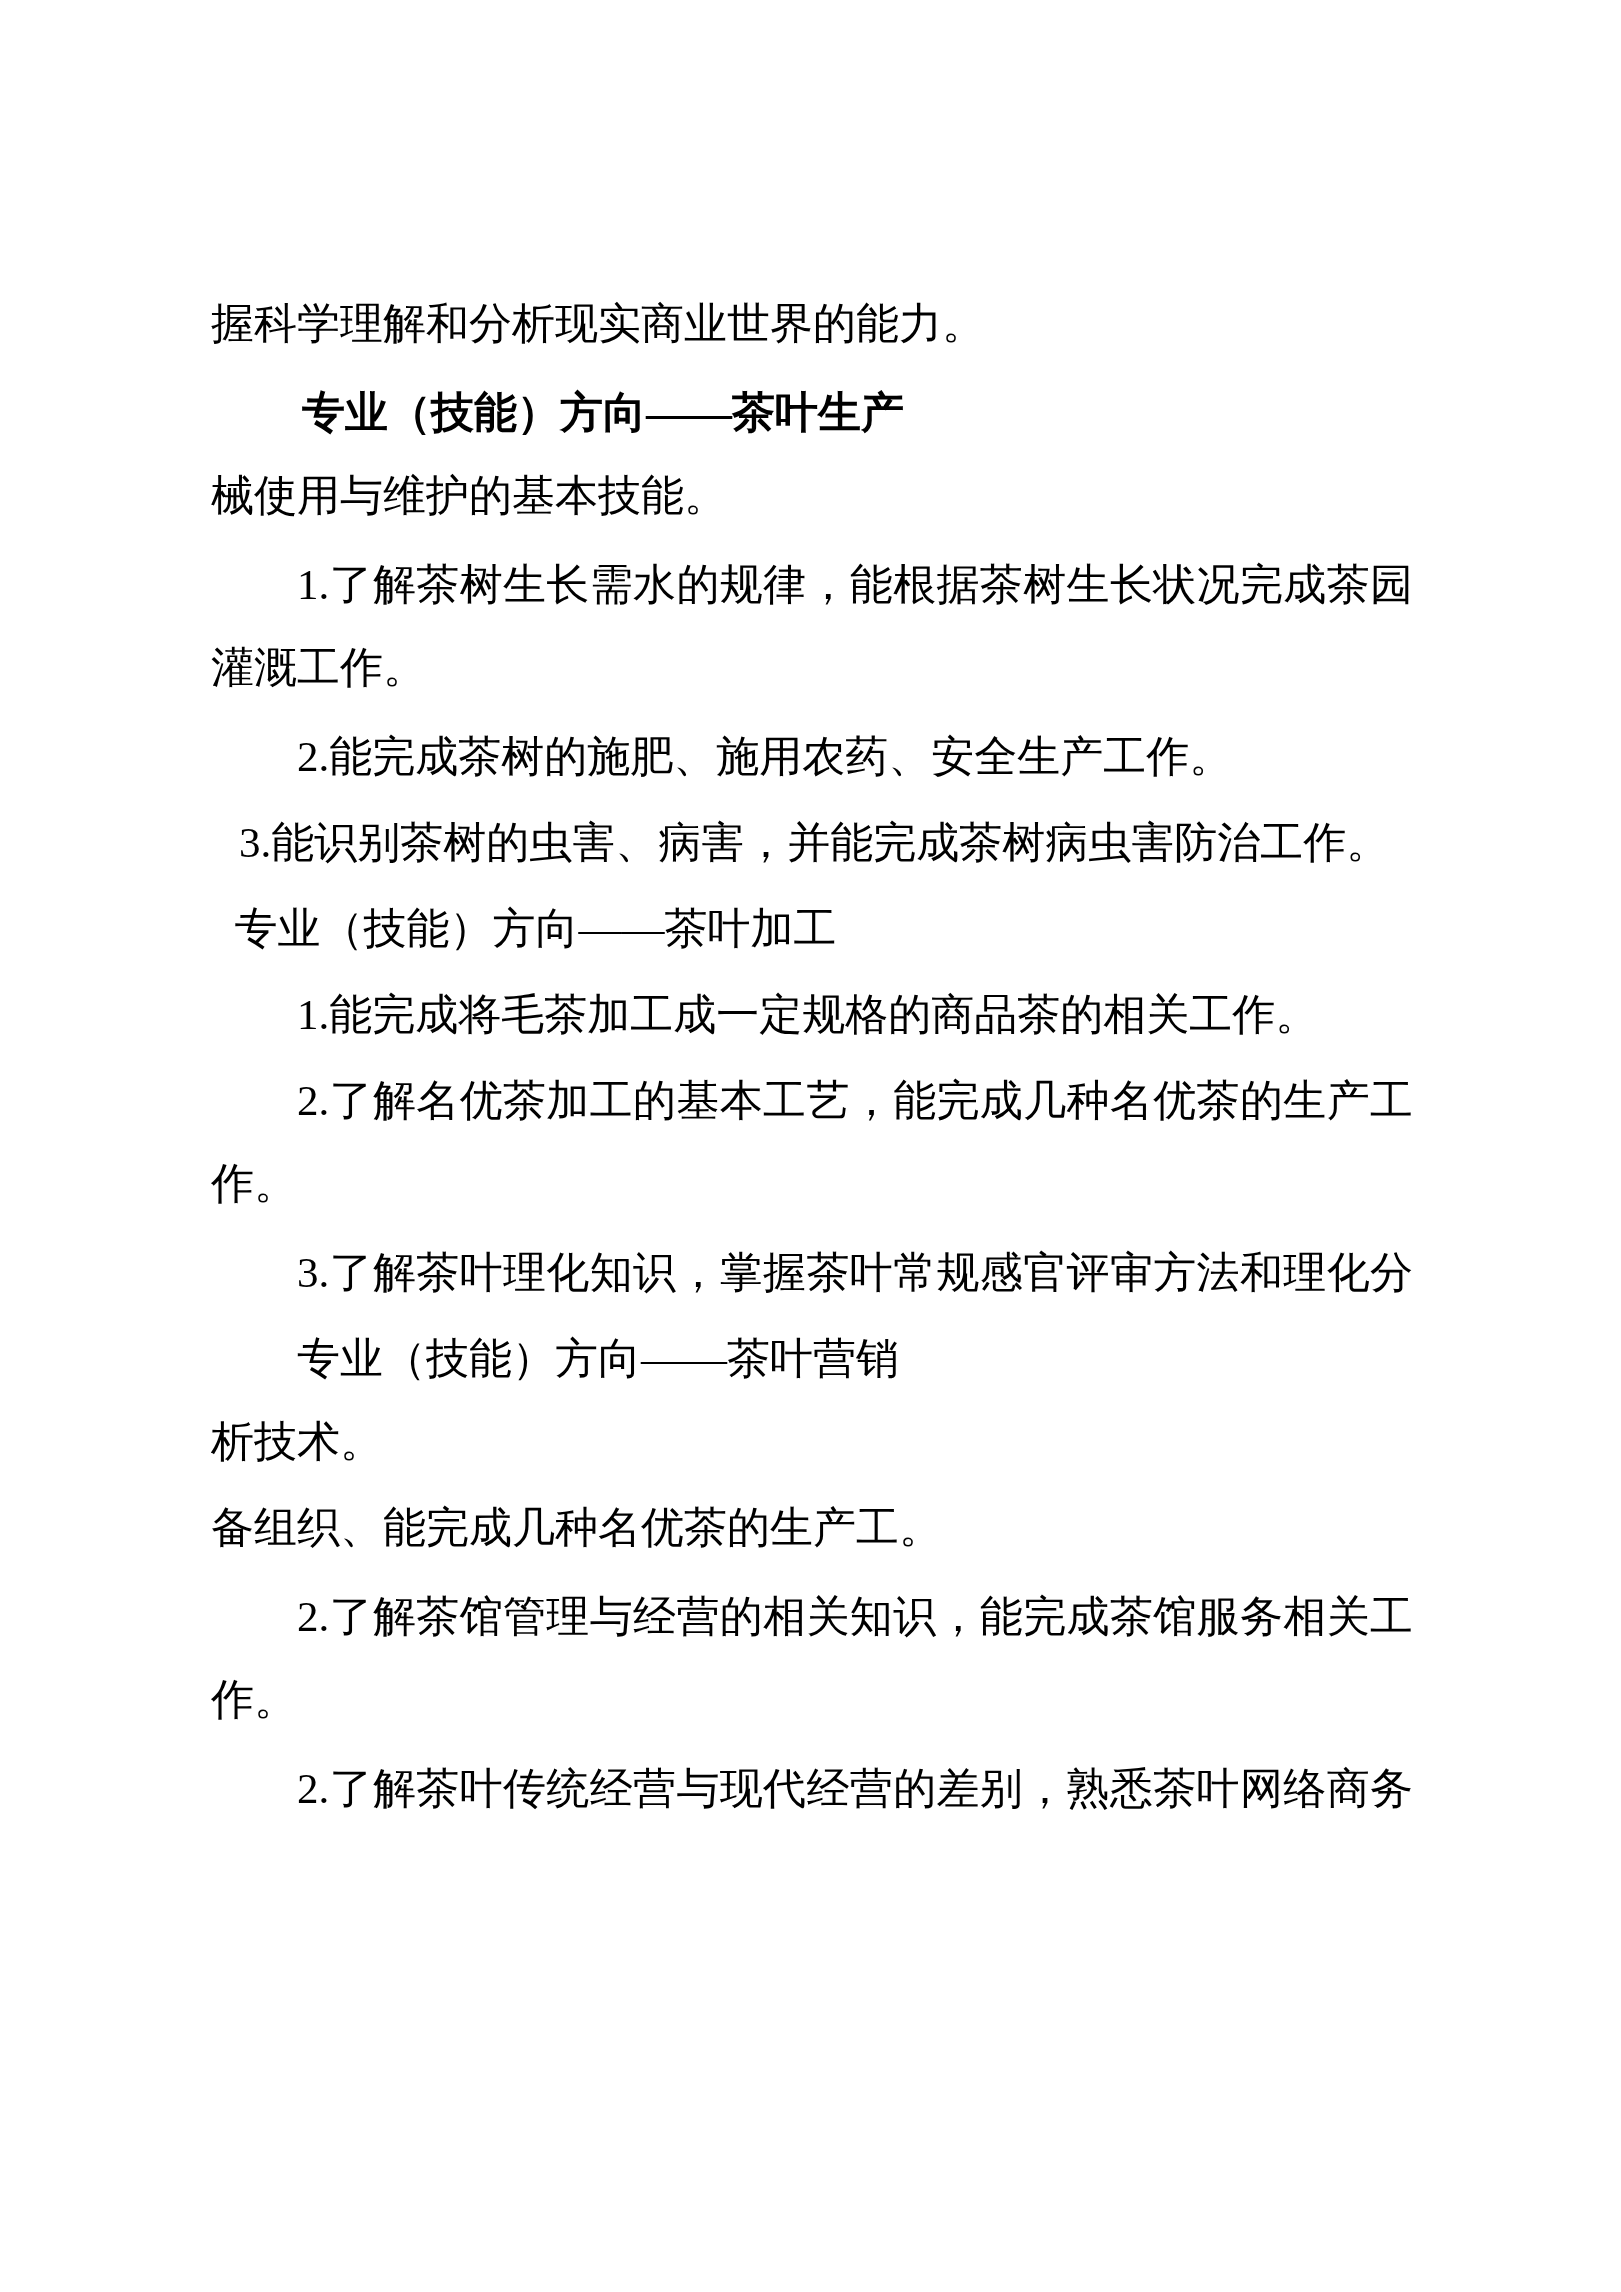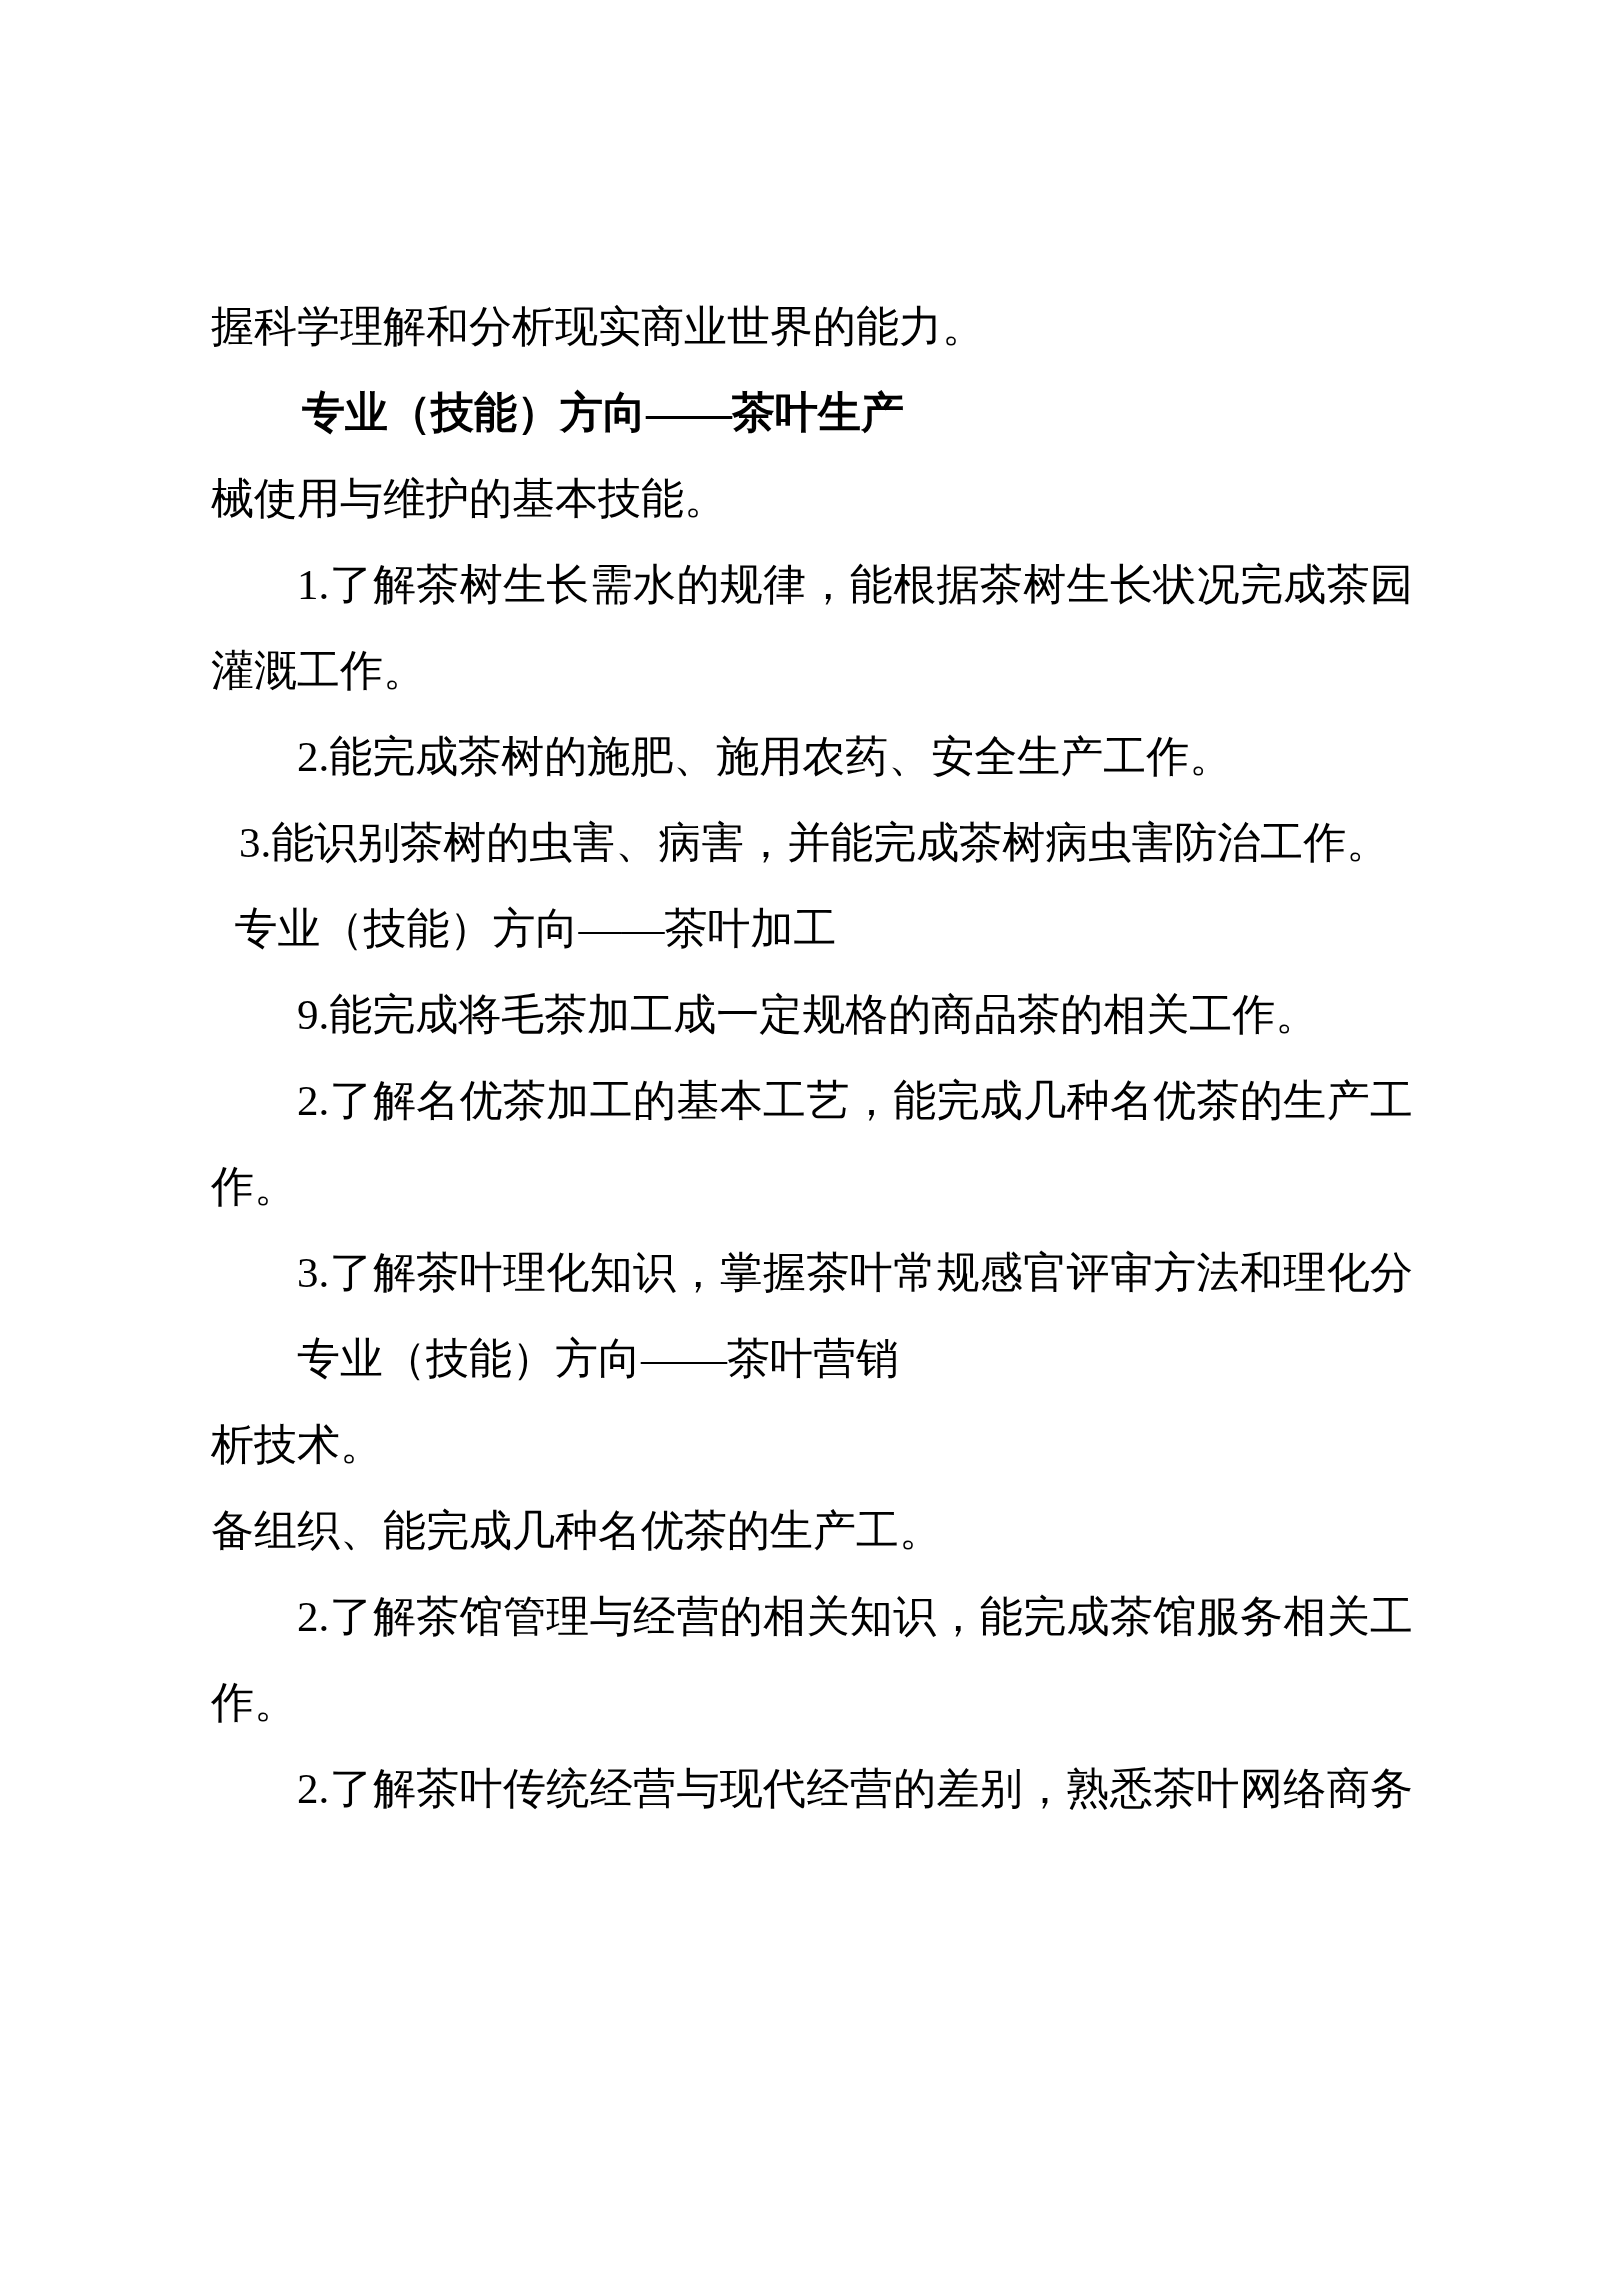--- a/index.html
+++ b/index.html
@@ -28,21 +28,21 @@
     top: 284px;
     width: 1202px;
   }
   .line {
     font-size: 43px;
     line-height: 86px;
     white-space: normal;
     letter-spacing: 0;
   }
   
-  .cont { text-indent: 0; }
+  .cont { text-indent: 0; font-family: Liberation Mono, monospace; }
   
   .item { text-indent: 86px; }
   
   .h-bold { text-indent: 91px; font-weight: 700; }
   
   .item-sm { text-indent: 28px; }
   .h-sm { text-indent: 23.5px; }
   
   .jfull {
     text-align: justify;
@@ -56,21 +56,21 @@
   <div class="text-block">
 
     <div class="line cont">握科学理解和分析现实商业世界的能力。</div>
     <div class="line h-bold">专业（技能）方向——茶叶生产</div>
     <div class="line cont">械使用与维护的基本技能。</div>
     <div class="line item jfull">1.了解茶树生长需水的规律，能根据茶树生长状况完成茶园</div>
     <div class="line cont">灌溉工作。</div>
     <div class="line item">2.能完成茶树的施肥、施用农药、安全生产工作。</div>
     <div class="line item-sm">3.能识别茶树的虫害、病害，并能完成茶树病虫害防治工作。</div>
     <div class="line h-sm">专业（技能）方向——茶叶加工</div>
-    <div class="line item">9.能完成将毛茶加工成一定规格的商品茶的相关工作。</div>
+    <div class="line item">1.能完成将毛茶加工成一定规格的商品茶的相关工作。</div>
     <div class="line item jfull">2.了解名优茶加工的基本工艺，能完成几种名优茶的生产工</div>
     <div class="line cont">作。</div>
     <div class="line item jfull">3.了解茶叶理化知识，掌握茶叶常规感官评审方法和理化分</div>
     <div class="line item">专业（技能）方向——茶叶营销</div>
     <div class="line cont">析技术。</div>
     <div class="line cont">备组织、能完成几种名优茶的生产工。</div>
     <div class="line item jfull">2.了解茶馆管理与经营的相关知识，能完成茶馆服务相关工</div>
     <div class="line cont">作。</div>
     <div class="line item jfull">2.了解茶叶传统经营与现代经营的差别，熟悉茶叶网络商务</div>
 

